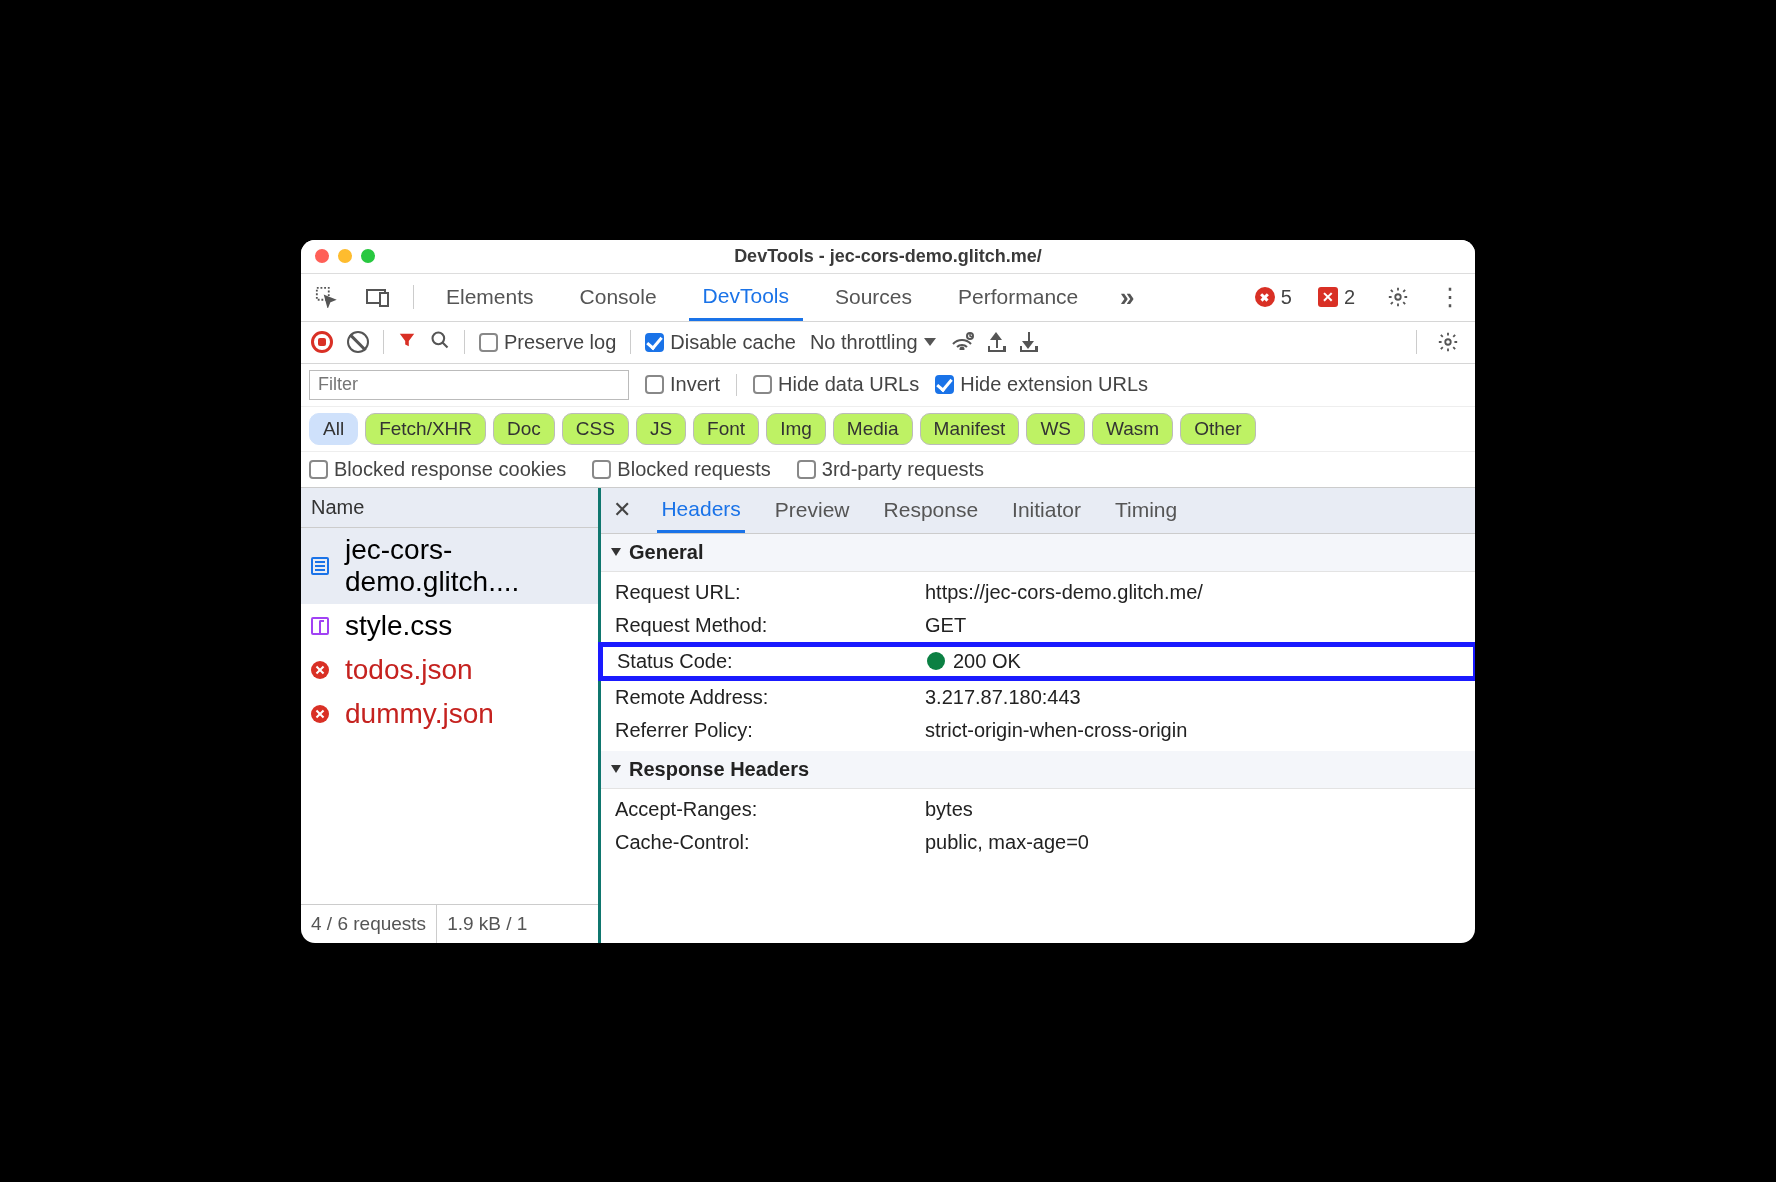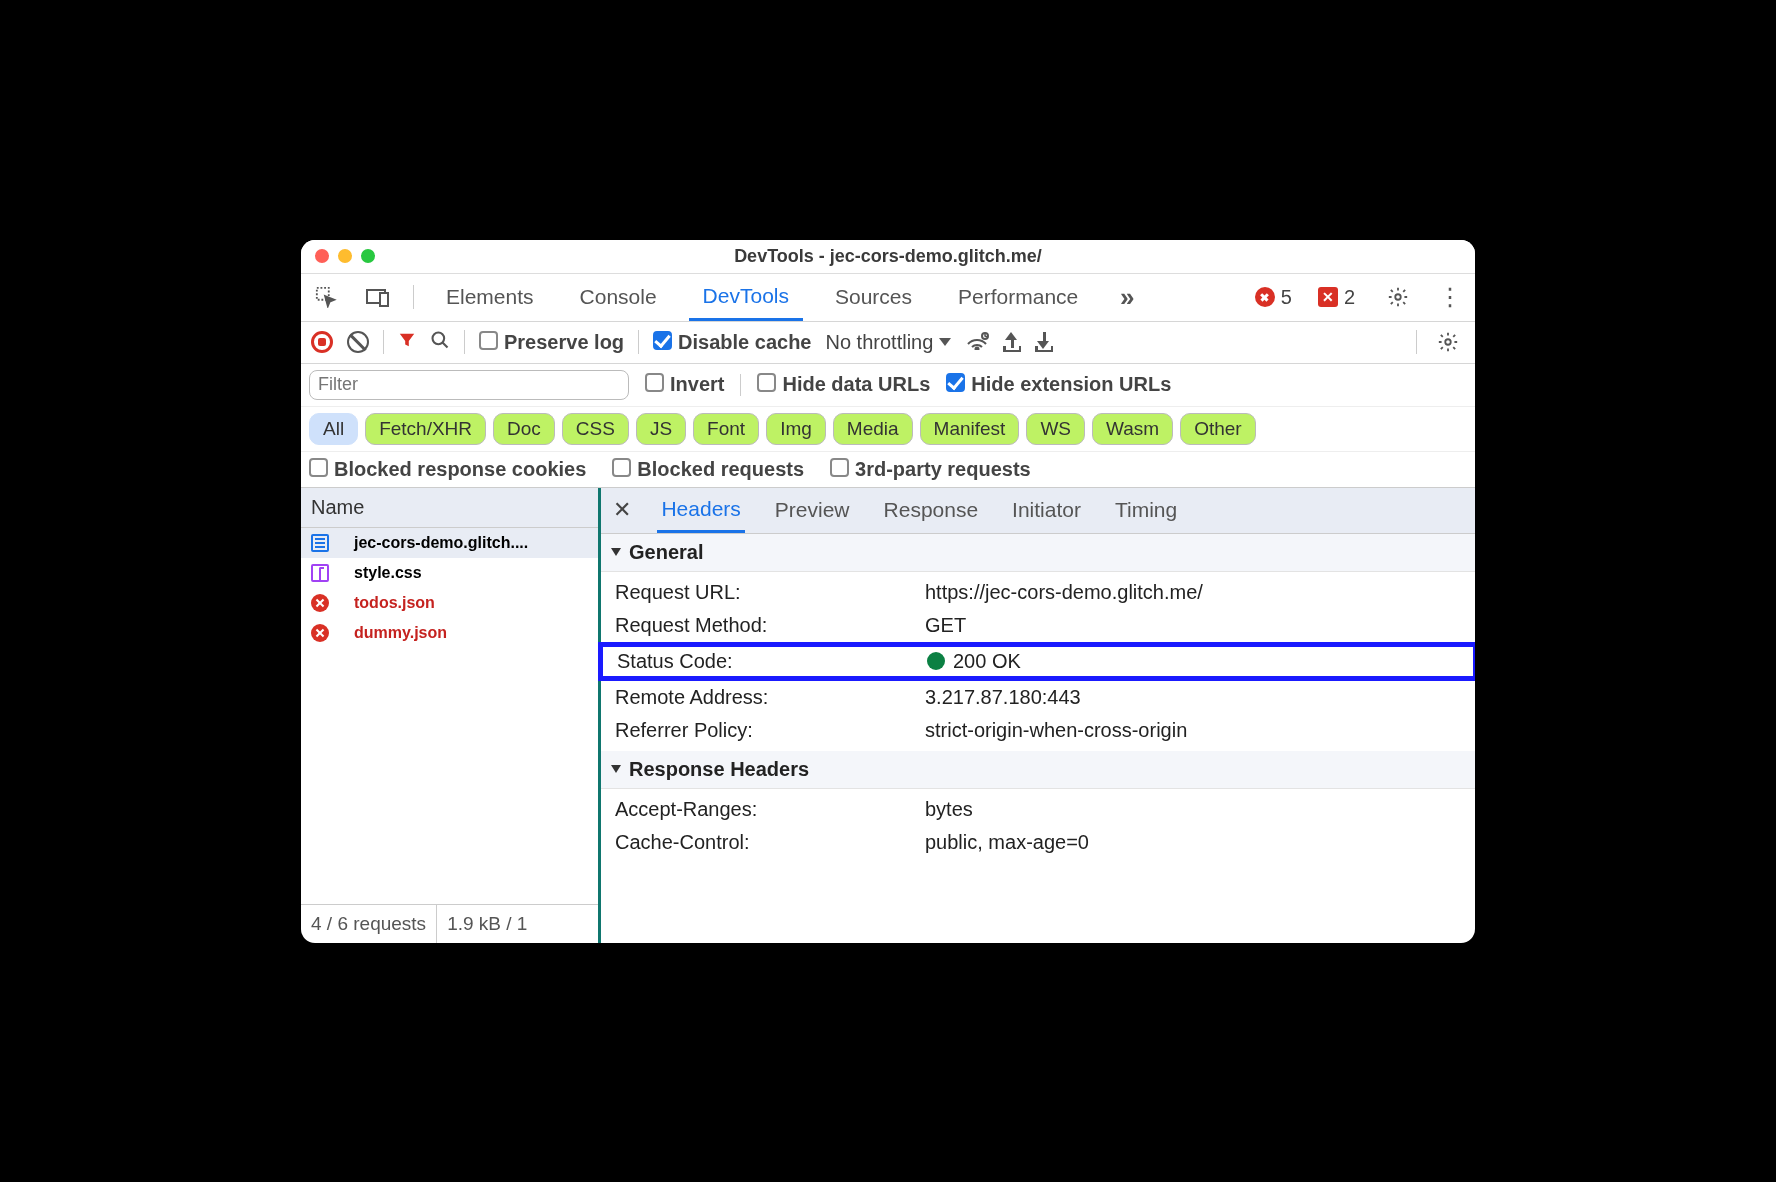--- a/index.html
+++ b/index.html
@@ -66,35 +66,35 @@
   .rec-btn { width:22px;height:22px;border:3px solid #d93025;border-radius:50%; display:flex;align-items:center;justify-content:center;}
   .rec-btn::after{content:"";width:8px;height:8px;background:#d93025;border-radius:2px;}
   .ban { width:22px;height:22px;border:2.5px solid #555;border-radius:50%;position:relative;}
   .ban::after{content:"";position:absolute;width:22px;height:2.5px;background:#555;top:8px;left:-2px;transform:rotate(45deg);}
   .divider { width:1px;height:24px;background:#ccc;}
   .funnel { color:#d93025; font-size:18px;}
   .search-ico { color:#555; font-size:20px;}
   .chk { width:19px;height:19px;border:2px solid #888;border-radius:4px;display:inline-block;margin-right:6px;flex-shrink:0;}
   .chk.checked{background:#1a73e8;border-color:#1a73e8;position:relative;}
   .chk.checked::after{content:"";position:absolute;left:3px;top:-1px;width:6px;height:12px;border:solid #fff;border-width:0 3px 3px 0;transform:rotate(40deg);}
-  .labelrow{display:flex;font-weight:bold;}
+  .labelrow{display:flex;align-items:center;}
   .select-ish{display:flex;align-items:center;gap:6px;}
   .caret-down{width:0;height:0;border-left:6px solid transparent;border-right:6px solid transparent;border-top:8px solid #555;}
   
   .filter-row{padding:6px 8px;display:flex;align-items:center;gap:16px;border-bottom:1px solid #eee;font-size:20px;color:#444;flex-wrap:wrap;}
-  .filter-input{width:320px;height:30px;border:1px solid #bbb;border-radius:8px;padding:0 8px;font-size:18px;color:#888;}
+  .filter-input{width:320px;height:30px;border:1px solid #bbb;border-radius:0;padding:0 8px;font-size:18px;color:#888;}
   .pillrow{padding:6px 8px;display:flex;gap:7px;align-items:center;flex-wrap:wrap;border-bottom:1px solid #eee;}
   .pill{border:1px solid #bbb;border-radius:10px;padding:4px 13px;font-size:19px;color:#333;background:#bef264;}
   .pill.active{background:#cfe1fb;border-color:#cfe1fb;}
   .checkrow{padding:6px 8px;display:flex;gap:26px;align-items:center;font-size:20px;color:#444;border-bottom:1px solid #ccc;}
   
   .content{flex:1;display:flex;min-height:0;}
   .name-col{width:300px;border-right:3px solid #0f766e;display:flex;flex-direction:column;}
   .name-head{background:#e8ecf4;padding:8px 10px;font-size:20px;color:#333;border-bottom:1px solid #ccc;}
-  .name-item{display:flex;align-items:center;gap:25px;padding:6px 10px;font-size:16px;font-weight:bold;}
+  .name-item{display:flex;align-items:center;gap:16px;padding:6px 10px;font-size:28px;}
   .name-item.sel{background:#e8ecf4;}
   .fi{width:18px;height:18px;flex-shrink:0;}
   .fi.doc{border:2px solid #1a73e8;border-radius:2px;position:relative;}
   .fi.doc::after{content:"";position:absolute;left:2px;top:2px;right:2px;height:2px;background:#1a73e8;box-shadow:0 4px 0 #1a73e8,0 8px 0 #1a73e8;}
   .fi.css{border:2px solid #a142f4;border-radius:2px;position:relative;}
   .fi.css::after{content:"";position:absolute;left:6px;top:1px;width:3px;height:11px;border:2px solid #a142f4;border-right:none;border-radius:2px 0 0 2px;}
   .fi.css::before{content:"";position:absolute;left:2px;bottom:-4px;width:12px;height:2px;}
   .fi.err{background:#d93025;border-radius:50%;position:relative;}
   .fi.err::before,.fi.err::after{content:"";position:absolute;left:4px;top:8px;width:10px;height:2px;background:#fff;}
   .fi.err::before{transform:rotate(45deg);}

